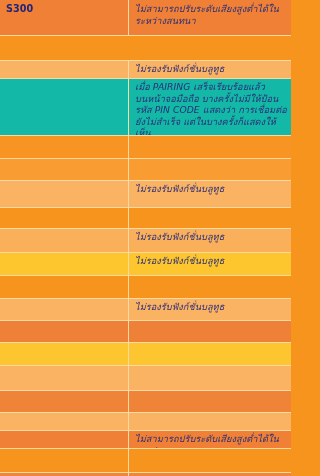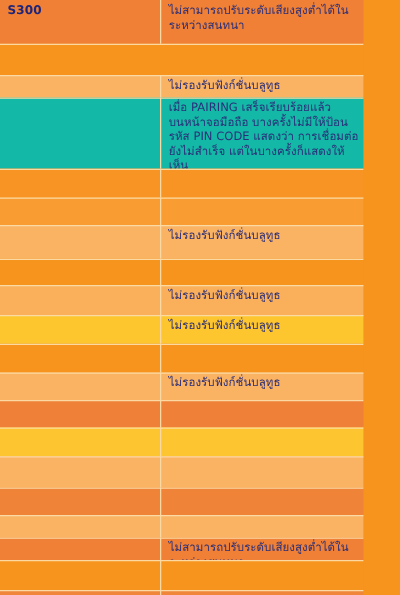--- a/index.html
+++ b/index.html
@@ -36,20 +36,21 @@
     padding: 3px 0 0 6px;
   }
   .cell-left {
     width: 129px;
     flex: 0 0 129px;
     border-right: 1px solid #fbd9a5;
   }
   .cell-right {
     width: 162px;
     flex: 0 0 162px;
+    font-style: italic;
   }
   .celltext {
     display: block;
     color: #2b2f7a;
     font-size: 9.2px;
     line-height: 11.6px;
     letter-spacing: 0.05px;
     white-space: pre-wrap;
     word-break: break-word;
   }

